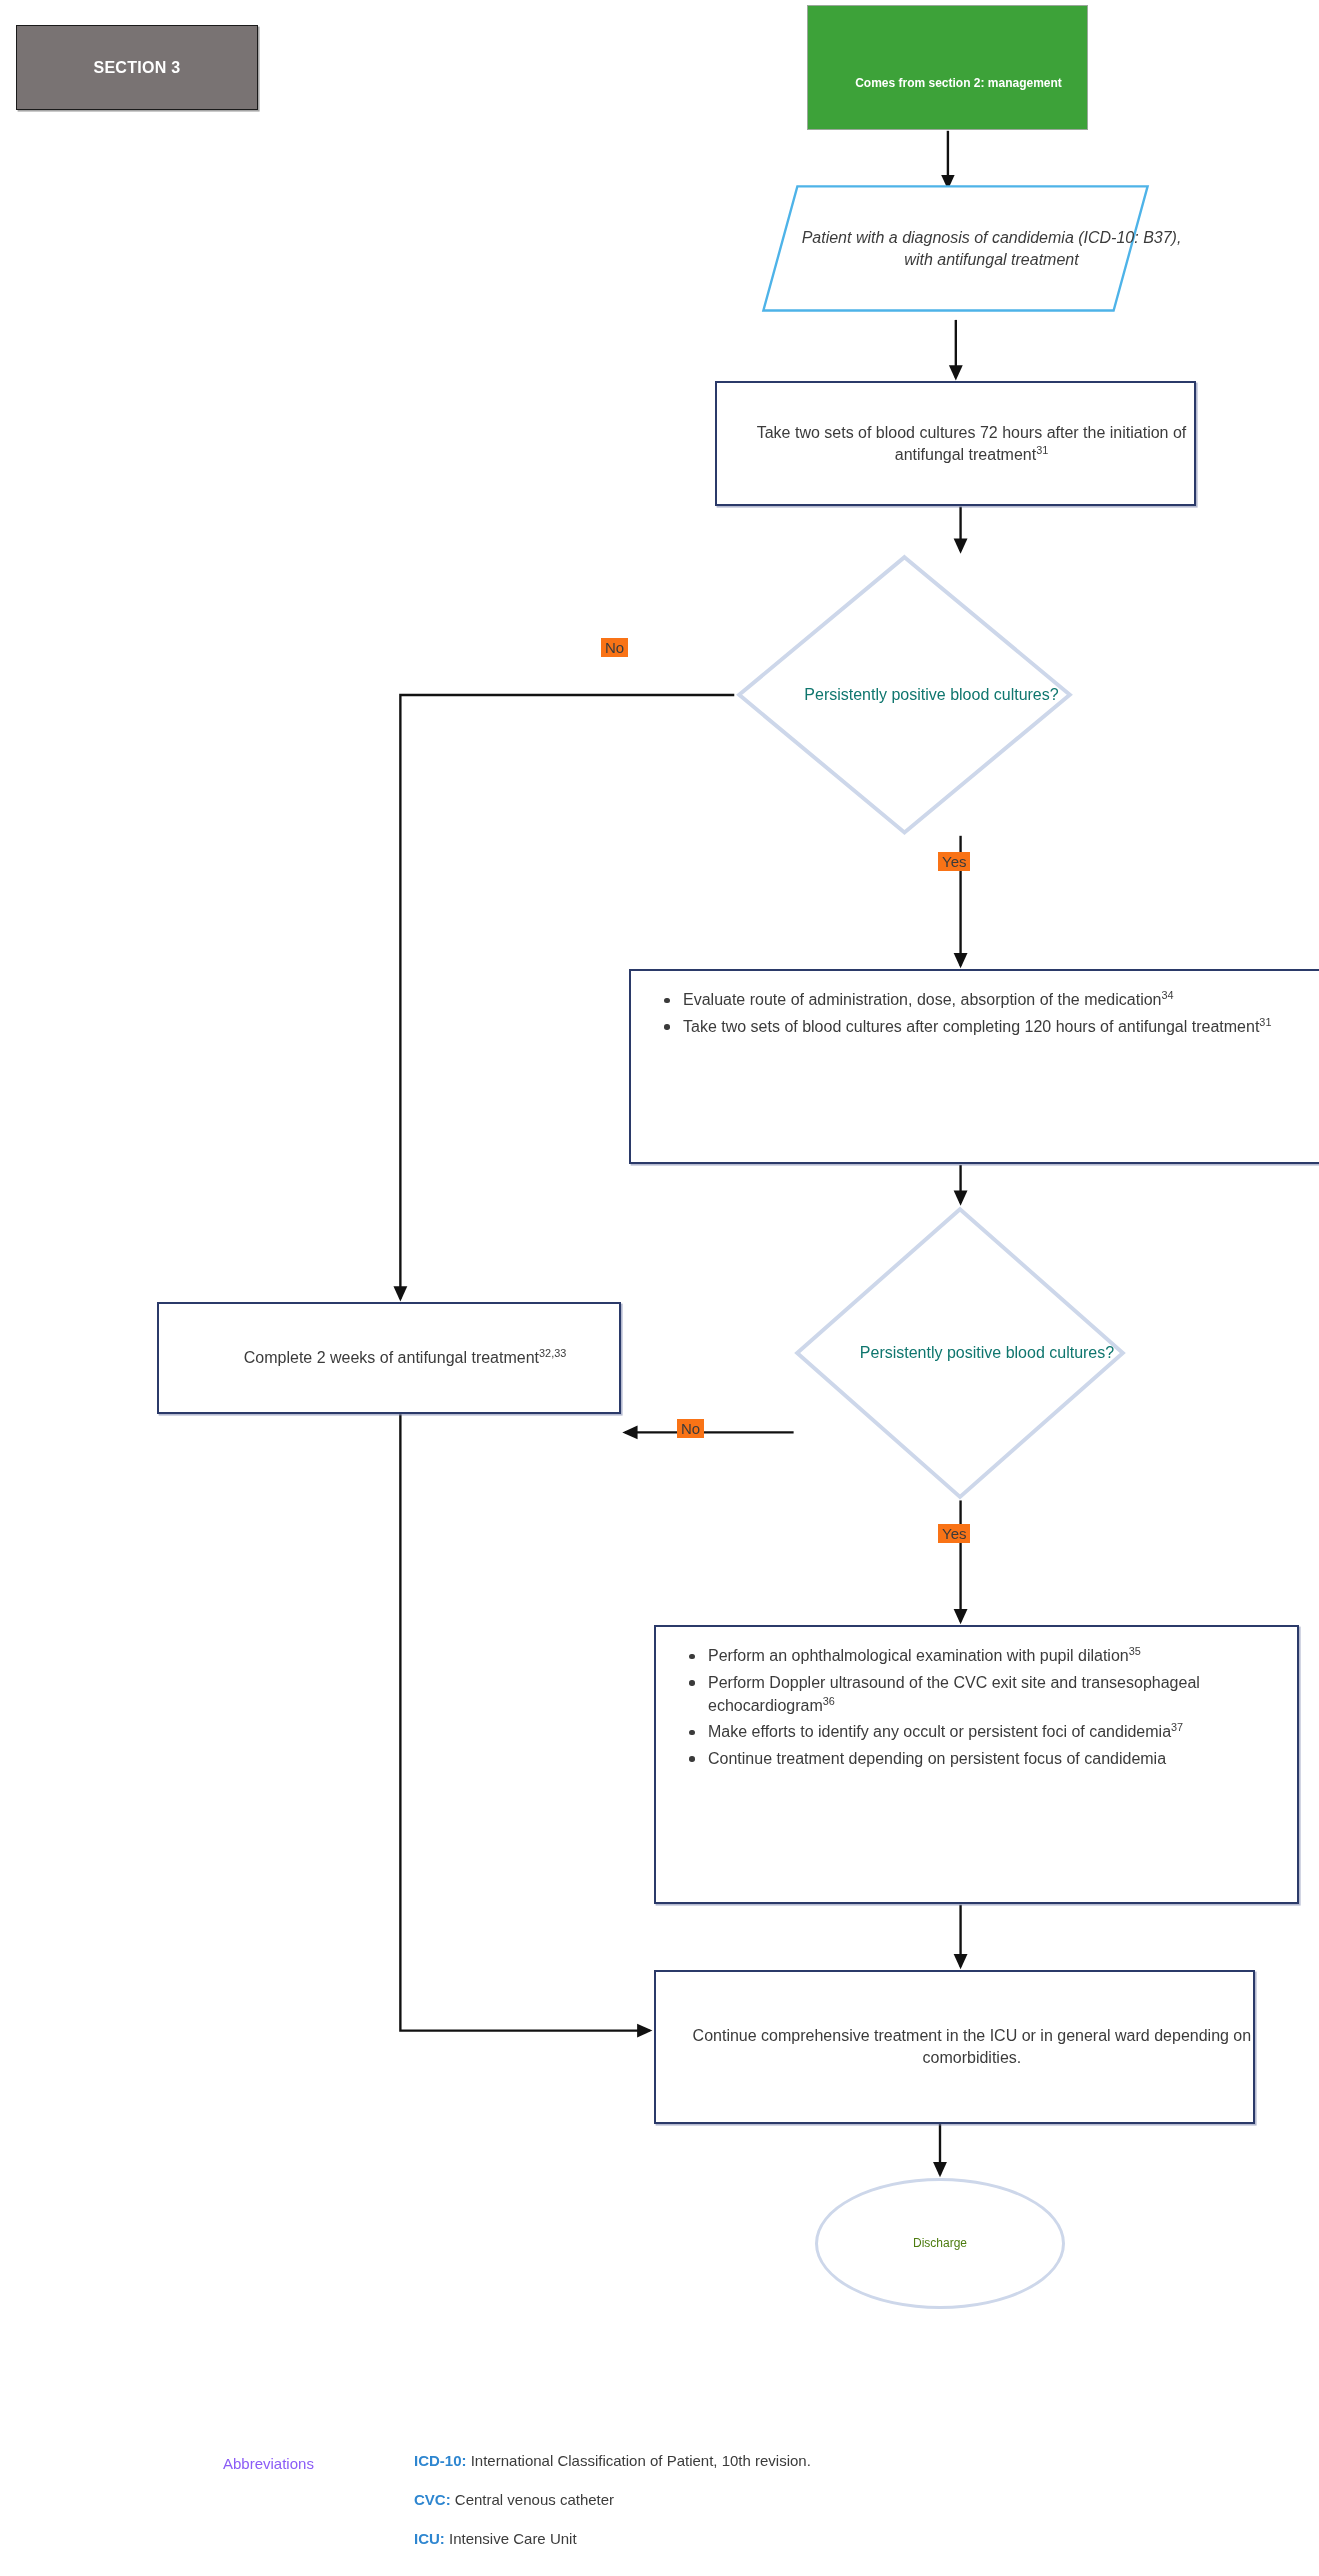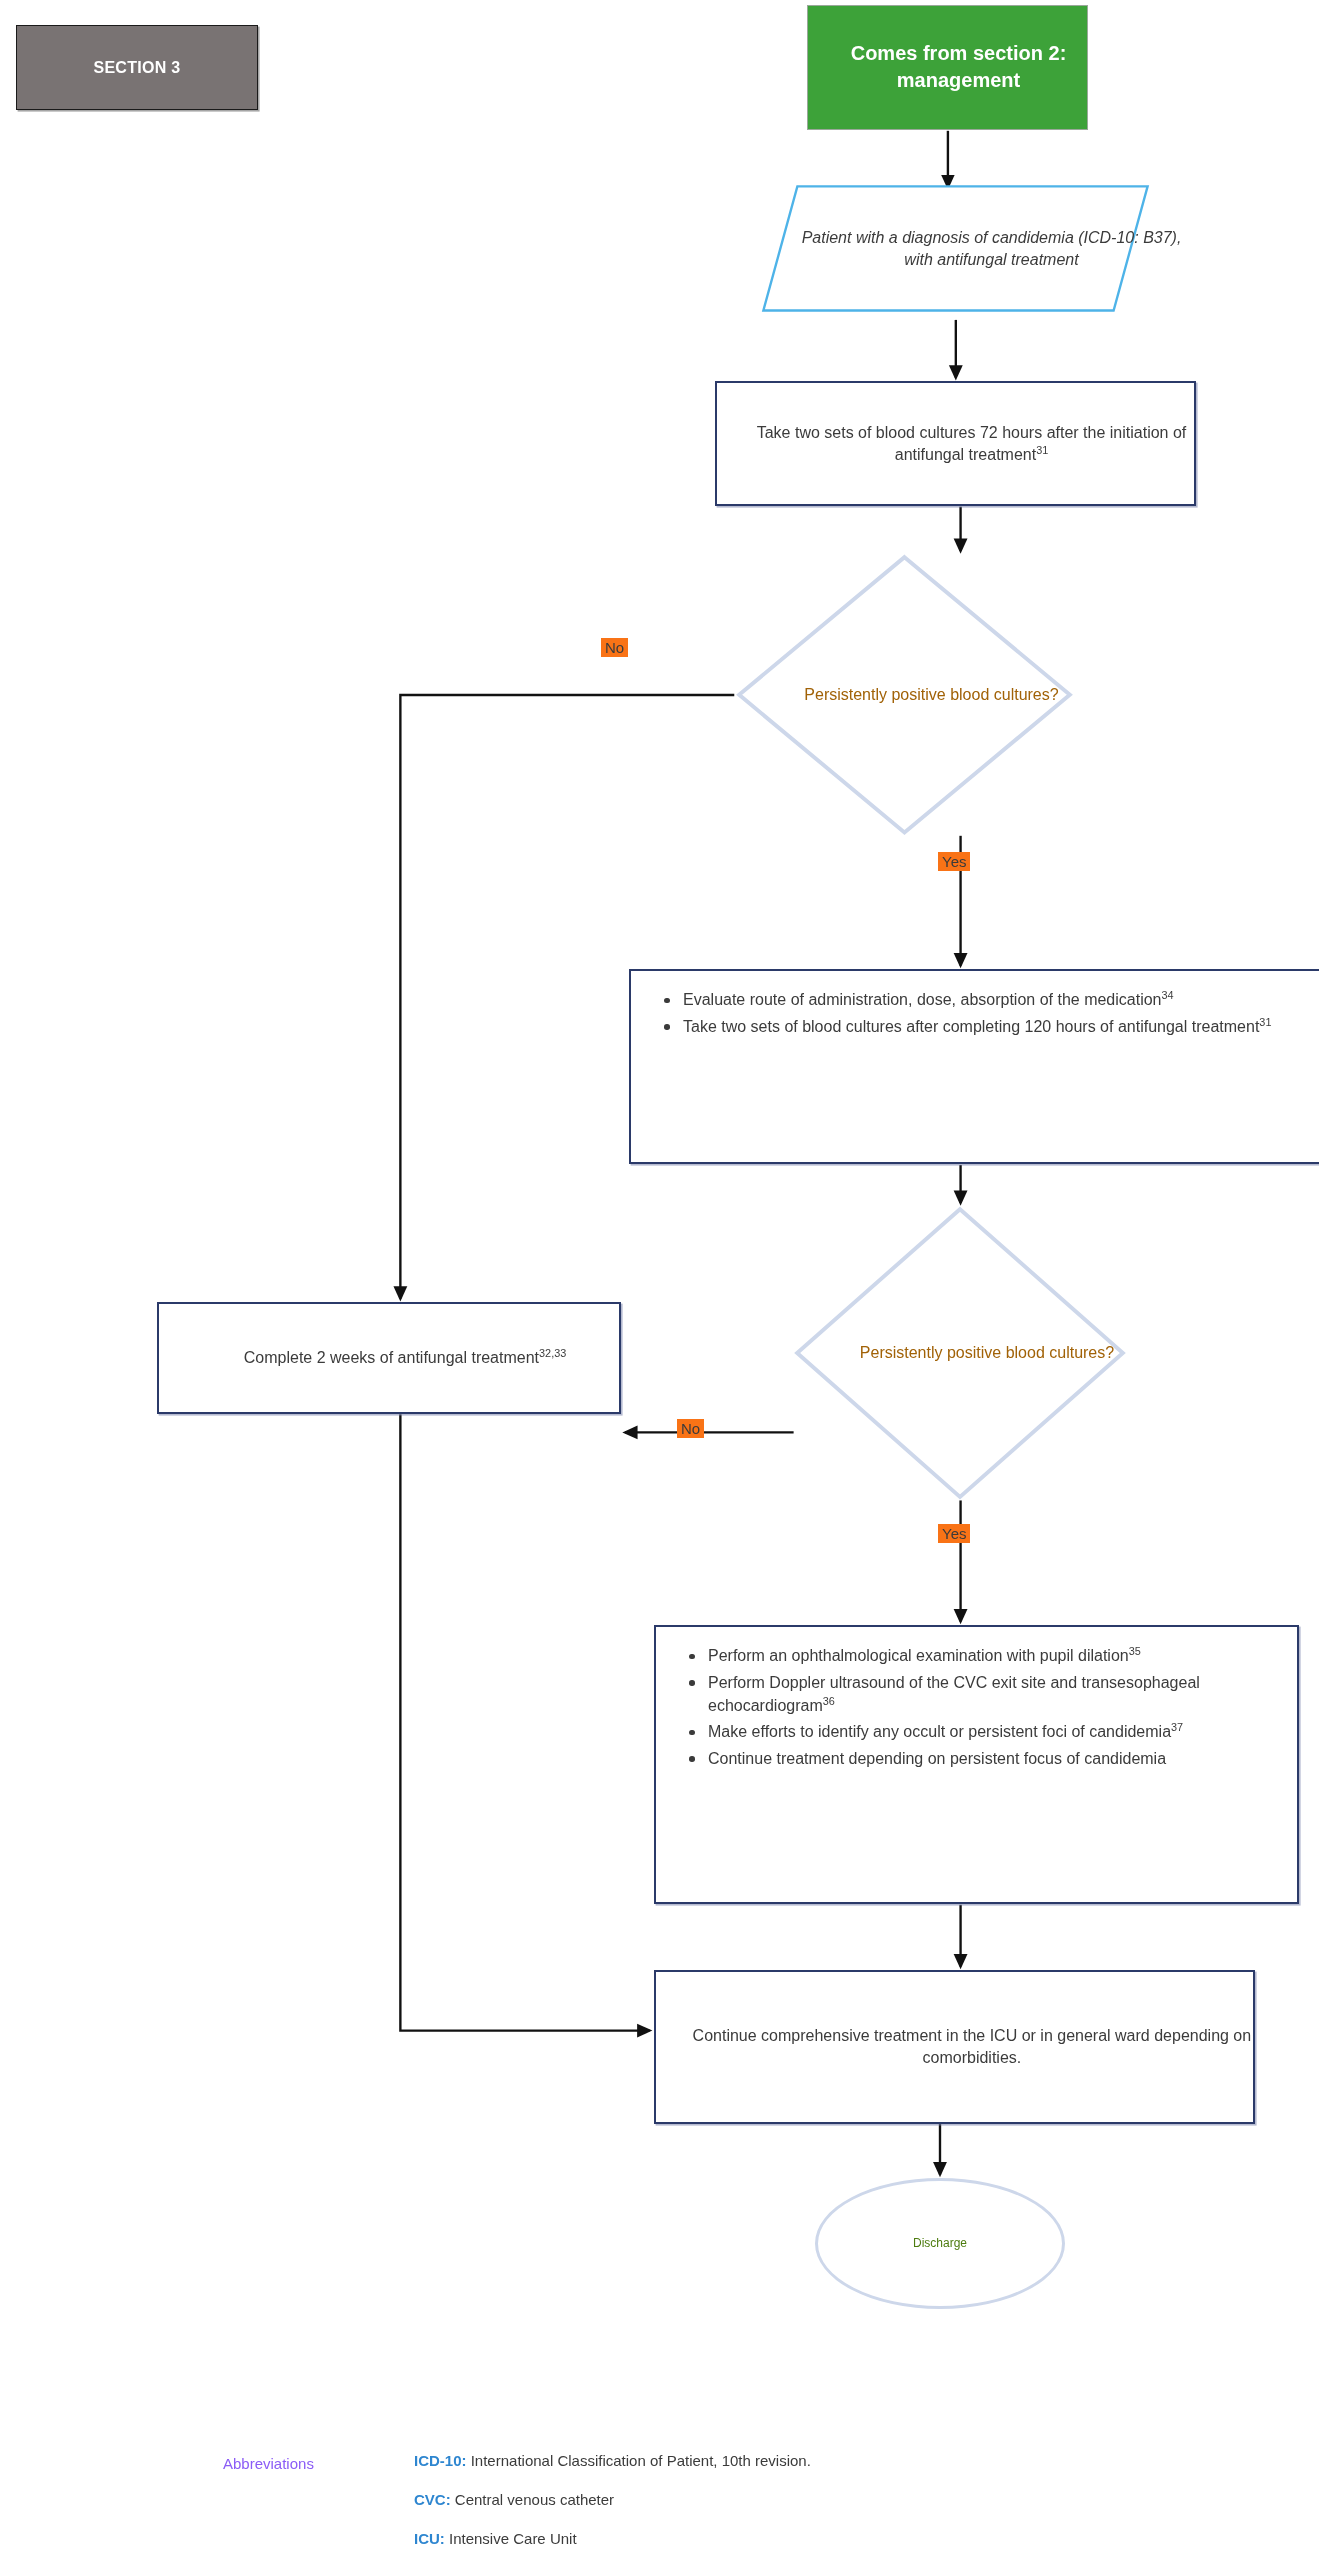--- a/index.html
+++ b/index.html
@@ -33,21 +33,21 @@
     color:#ffffff;font-weight:bold;font-size:16px;letter-spacing:0.3px;
   }
 
   
   #start-box{
     left:807px;top:4.7px;width:281px;height:125px;
     background:#3da239;
     border:0.8px solid #9aa89a;
   }
   #start-box .txt{
-    color:#ffffff;font-weight:bold;font-size:20px;padding:0 11px;
+    color:#ffffff;font-weight:bold;font-size:12px;padding:16px 11px;
   }
 
   
   #patient-parallelogram{
     left:761px;top:184px;width:389px;height:129px;font-style:italic;
   }
   #patient-parallelogram svg{position:absolute;inset:0;}
   #patient-parallelogram .txt{
     position:relative;z-index:2;font-size:16px;color:#3b3b3b;padding:0 36px;
   }
@@ -80,21 +80,21 @@
   .bullets li::before{
     content:"";position:absolute;left:-19px;top:9.5px;
     width:5.5px;height:5.5px;border-radius:50%;background:#3b3b3b;
   }
   sup{font-size:.68em;vertical-align:super;line-height:0;}
 
   
   .diamond{pointer-events:none;}
   .diamond svg{position:absolute;inset:0;}
   .diamond .txt{
-    position:relative;z-index:2;font-size:16px;color:#a16207;padding:0 27px;
+    position:relative;z-index:2;font-size:16px;color:#0f766e;padding:0 27px;
   }
   #diamond-1{ left:736px;top:554px;width:337px;height:282px; }
   #diamond-2{ left:794px;top:1206px;width:332px;height:294px; }
 
   
   #oval-discharge{
     left:815px;top:2178px;width:250px;height:131px;
     border:3.2px solid #cdd7ea;border-radius:50%;background:#ffffff;
   }
   #oval-discharge .txt{font-size:12px;color:#4d7c0f;}

